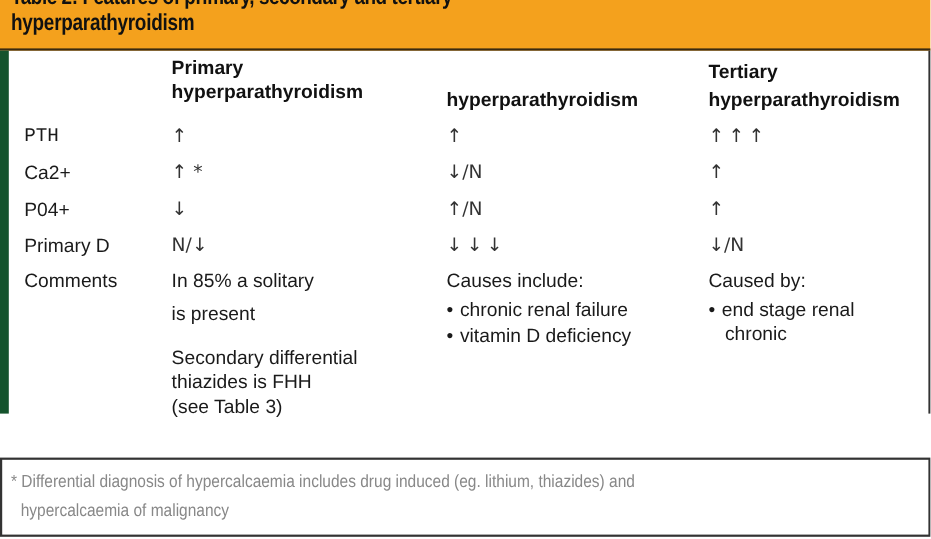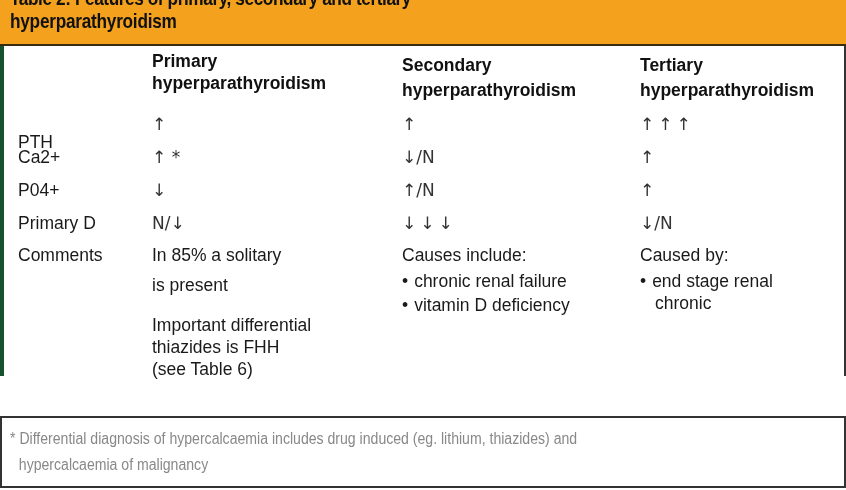--- a/index.html
+++ b/index.html
@@ -1,20 +1,20 @@
 <!DOCTYPE html>
 <html><head>
 <meta charset="utf-8">
 <style>
   html, body { margin: 0; padding: 0; background: #ffffff; }
   body { width: 846px; height: 490px; overflow: hidden; position: relative; font-family: "Liberation Sans", sans-serif; }
   .title-bar { position: absolute; left: 0; top: 0; width: 846px; height: 46px; background: #f4a11d; border-bottom: 2px solid #3a2a10; box-sizing: border-box; overflow: hidden; }
   .title-line1 { position: absolute; left: 10px; top: -14px; font-family: "Liberation Sans Narrow", "Liberation Sans", sans-serif; font-weight: bold; font-size: 21px; color: #111; letter-spacing: -0.5px; transform: scaleX(0.82); transform-origin: left; white-space: nowrap; }
   .title-line2 { position: absolute; left: 10px; top: 9px; font-family: "Liberation Sans", sans-serif; font-weight: bold; font-size: 21px; color: #111; letter-spacing: -0.3px; transform: scaleX(0.82); transform-origin: left; white-space: nowrap; }
-  .table-area { position: absolute; left: 0; top: 46px; width: 846px; height: 330px; border-left: 4px solid #14532d; border-right: 2px solid #333; box-sizing: border-box; }
+  .table-area { position: absolute; left: 0; top: 46px; width: 846px; height: 330px; border-left: 8px solid #14532d; border-right: 2px solid #333; box-sizing: border-box; }
   .cell { position: absolute; font-size: 17.5px; color: #1a1a1a; line-height: 22px; white-space: nowrap; }
   .hdr { font-weight: bold; font-size: 17.5px; color: #111; }
   .col0 { left: 14px; }
   .col1 { left: 148px; }
   .col2 { left: 398px; }
   .col3 { left: 636px; }
   .arrow { font-family: "DejaVu Sans", sans-serif; font-size: 17px; color: #333; }
   .footnote { position: absolute; left: 0; top: 416px; width: 846px; height: 72px; border: 2px solid #333; border-top: 2px solid #333; box-sizing: border-box; }
   .fn-text { position: absolute; left: 8px; top: 8px; font-size: 16px; color: #888; line-height: 26px; transform: scaleX(0.88); transform-origin: left; white-space: nowrap; }
   .bullet::before { content: "\2022"; margin-right: 6px; }
@@ -24,26 +24,25 @@
 
 <div class="title-bar">
   <div class="title-line1">Table 2: Features of primary, secondary and tertiary</div>
   <div class="title-line2">hyperparathyroidism</div>
 </div>
 
 <div class="table-area">
 
   <div class="cell hdr col1" style="top:4px;">Primary</div>
   <div class="cell hdr col1" style="top:26px;">hyperparathyroidism</div>
-  <div class="cell hdr col2" style="top:8px;">Secondary</div>
   <div class="cell hdr col2" style="top:33px;">hyperparathyroidism</div>
   <div class="cell hdr col3" style="top:8px;">Tertiary</div>
   <div class="cell hdr col3" style="top:33px;">hyperparathyroidism</div>
 
-  <div class="cell col0" style="top:85px;">PTH</div>
+  <div class="cell col0" style="top:67px;font-family:Liberation Mono, monospace;">PTH</div>
   <div class="cell col1 arrow" style="top:67px;">↑</div>
   <div class="cell col2 arrow" style="top:67px;">↑</div>
   <div class="cell col3 arrow" style="top:67px; letter-spacing:4px;">↑↑↑</div>
 
   <div class="cell col0" style="top:100px;">Ca2+</div>
   <div class="cell col1 arrow" style="top:100px;">↑ *</div>
   <div class="cell col2 arrow" style="top:100px;">↓/N</div>
   <div class="cell col3 arrow" style="top:100px;">↑</div>
 
   <div class="cell col0" style="top:133px;">P04+</div>
@@ -53,23 +52,23 @@
 
   <div class="cell col0" style="top:166px;">Primary D</div>
   <div class="cell col1 arrow" style="top:166px;">N/↓</div>
   <div class="cell col2 arrow" style="top:166px; letter-spacing:4px;">↓↓↓</div>
   <div class="cell col3 arrow" style="top:166px;">↓/N</div>
 
   <div class="cell col0" style="top:198px;">Comments</div>
 
   <div class="cell col1" style="top:198px;">In 85% a solitary</div>
   <div class="cell col1" style="top:228px;">is present</div>
-  <div class="cell col1" style="top:268px;">Important differential</div>
+  <div class="cell col1" style="top:268px;">Secondary differential</div>
   <div class="cell col1" style="top:290px;">thiazides is FHH</div>
-  <div class="cell col1" style="top:312px;">(see Table 6)</div>
+  <div class="cell col1" style="top:312px;">(see Table 3)</div>
 
   <div class="cell col2" style="top:198px;">Causes include:</div>
   <div class="cell col2 bullet" style="top:248px;">vitamin D deficiency</div>
   <div class="cell col2 bullet" style="top:224px;">chronic renal failure</div>
 
   <div class="cell col3" style="top:198px;">Caused by:</div>
   <div class="cell col3 bullet" style="top:224px;">end stage renal</div>
   <div class="cell col3" style="top:246px; left:651px;">chronic</div>
 </div>
 

